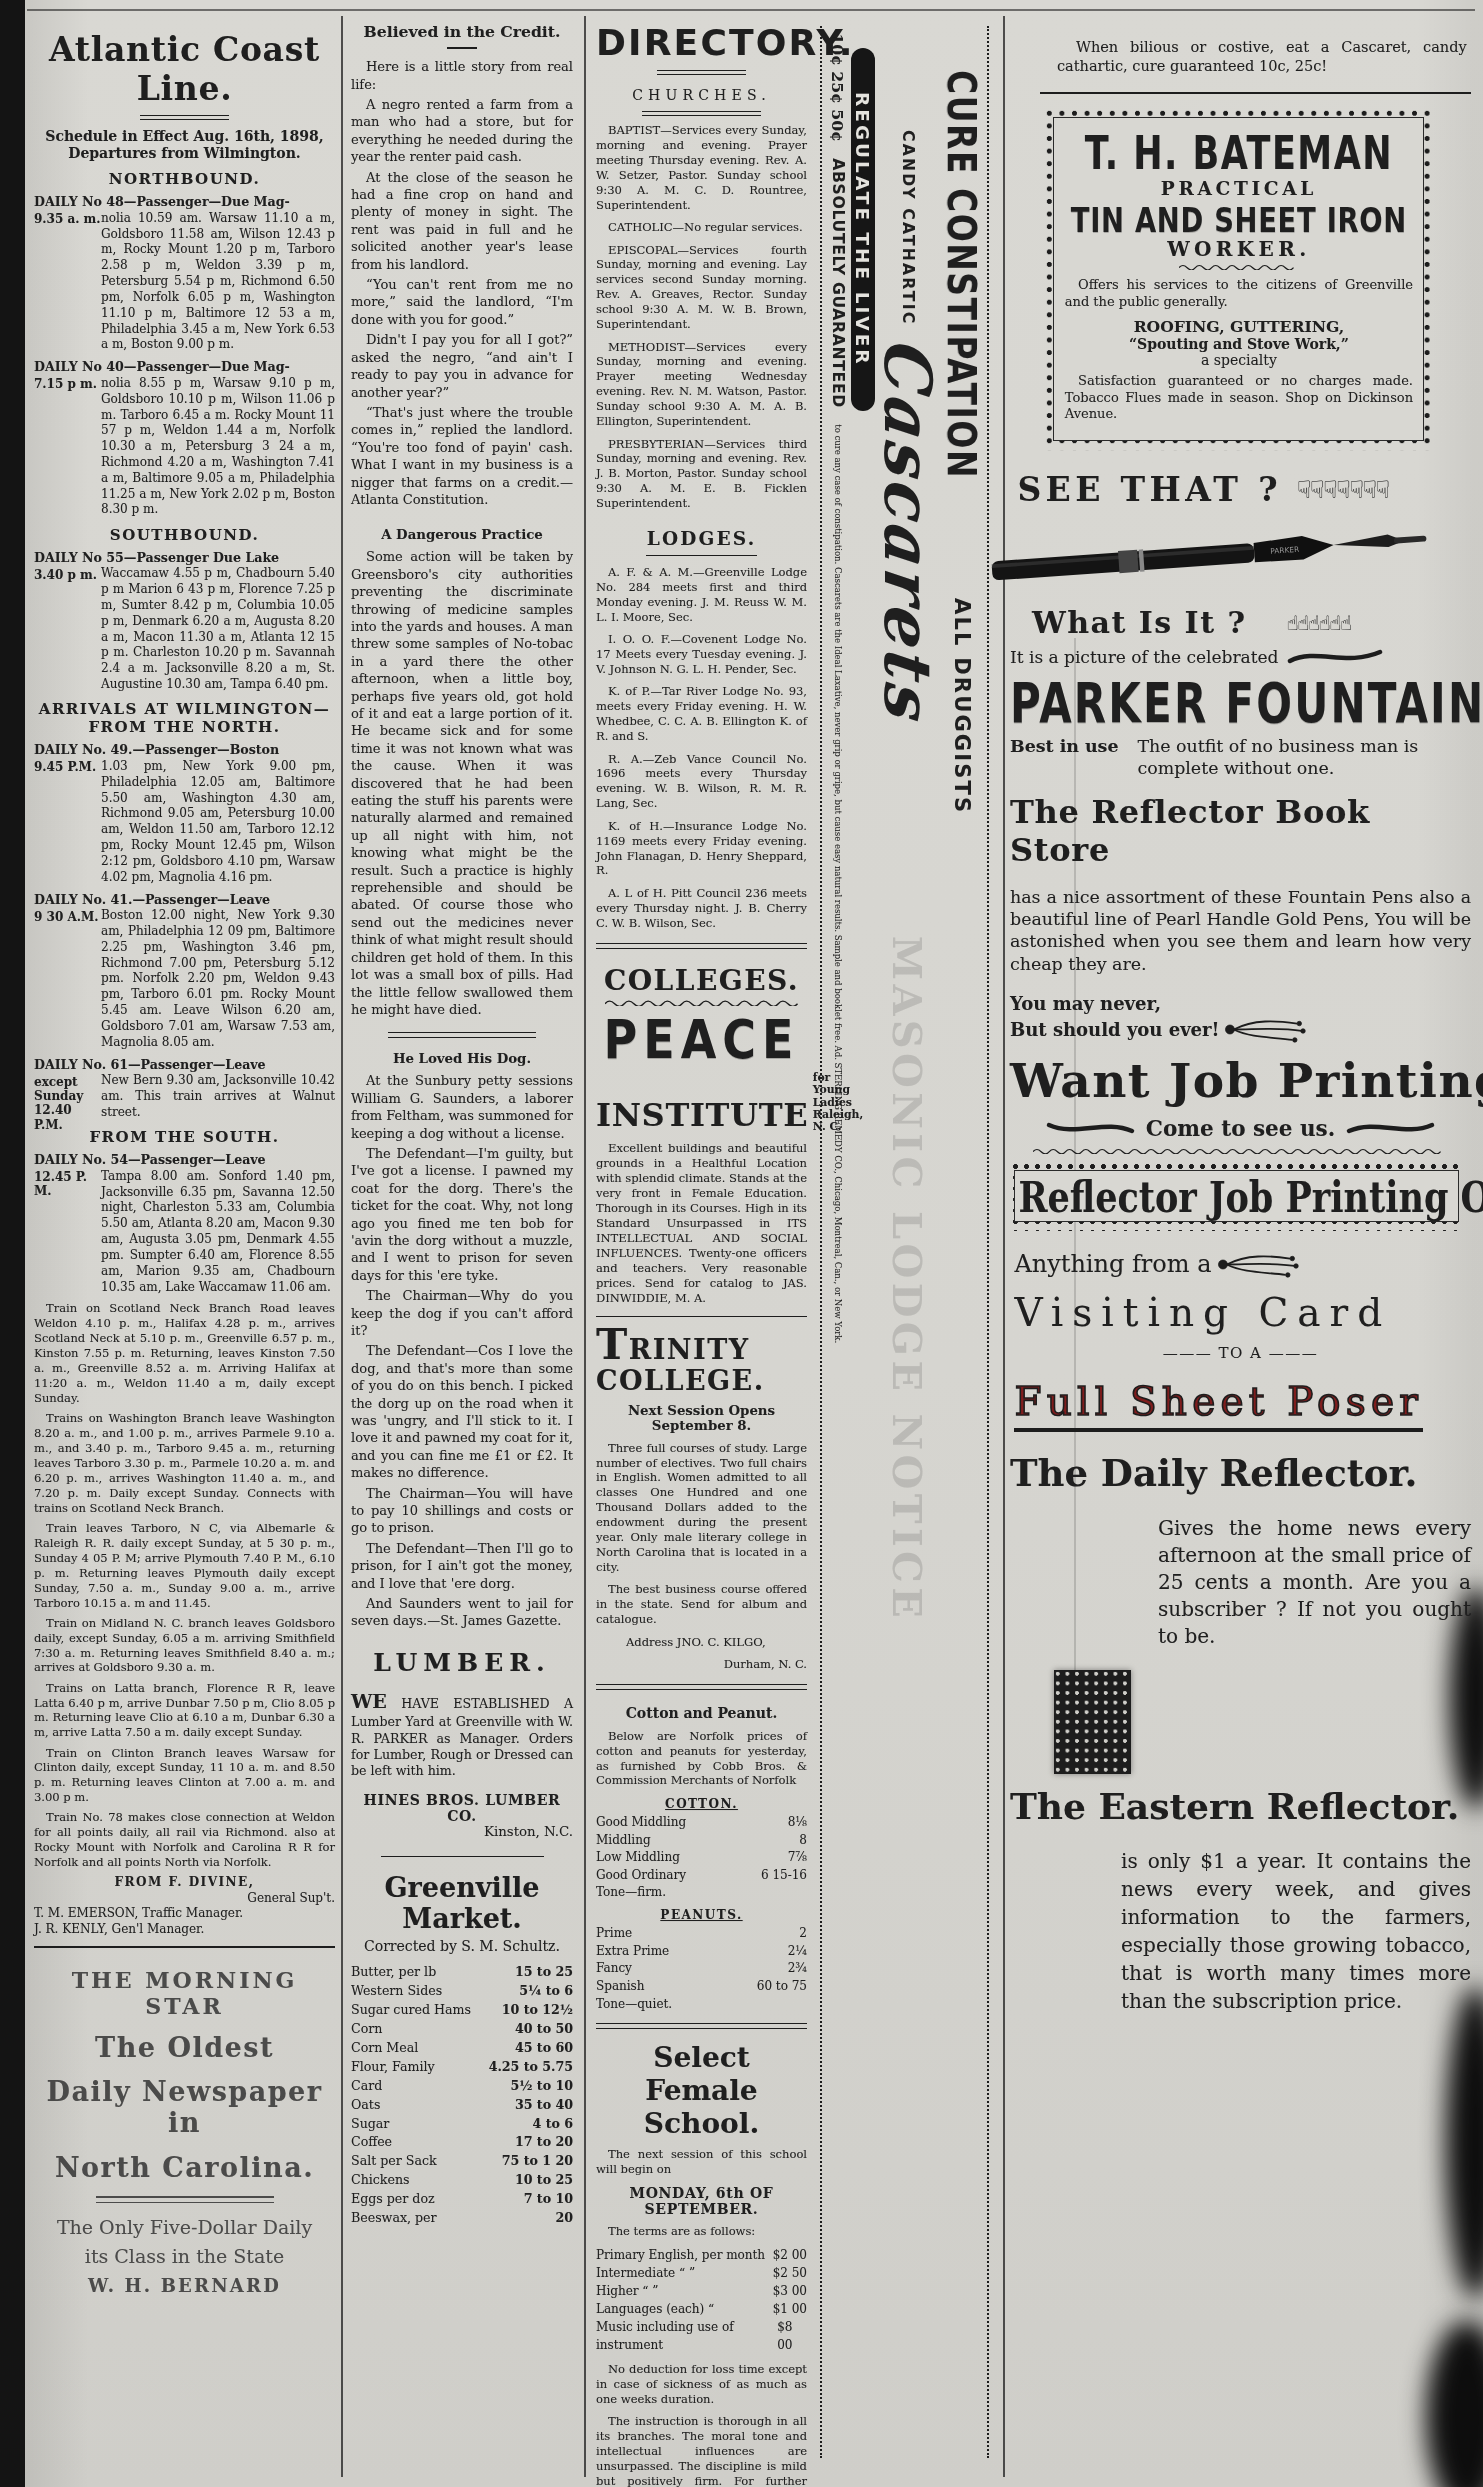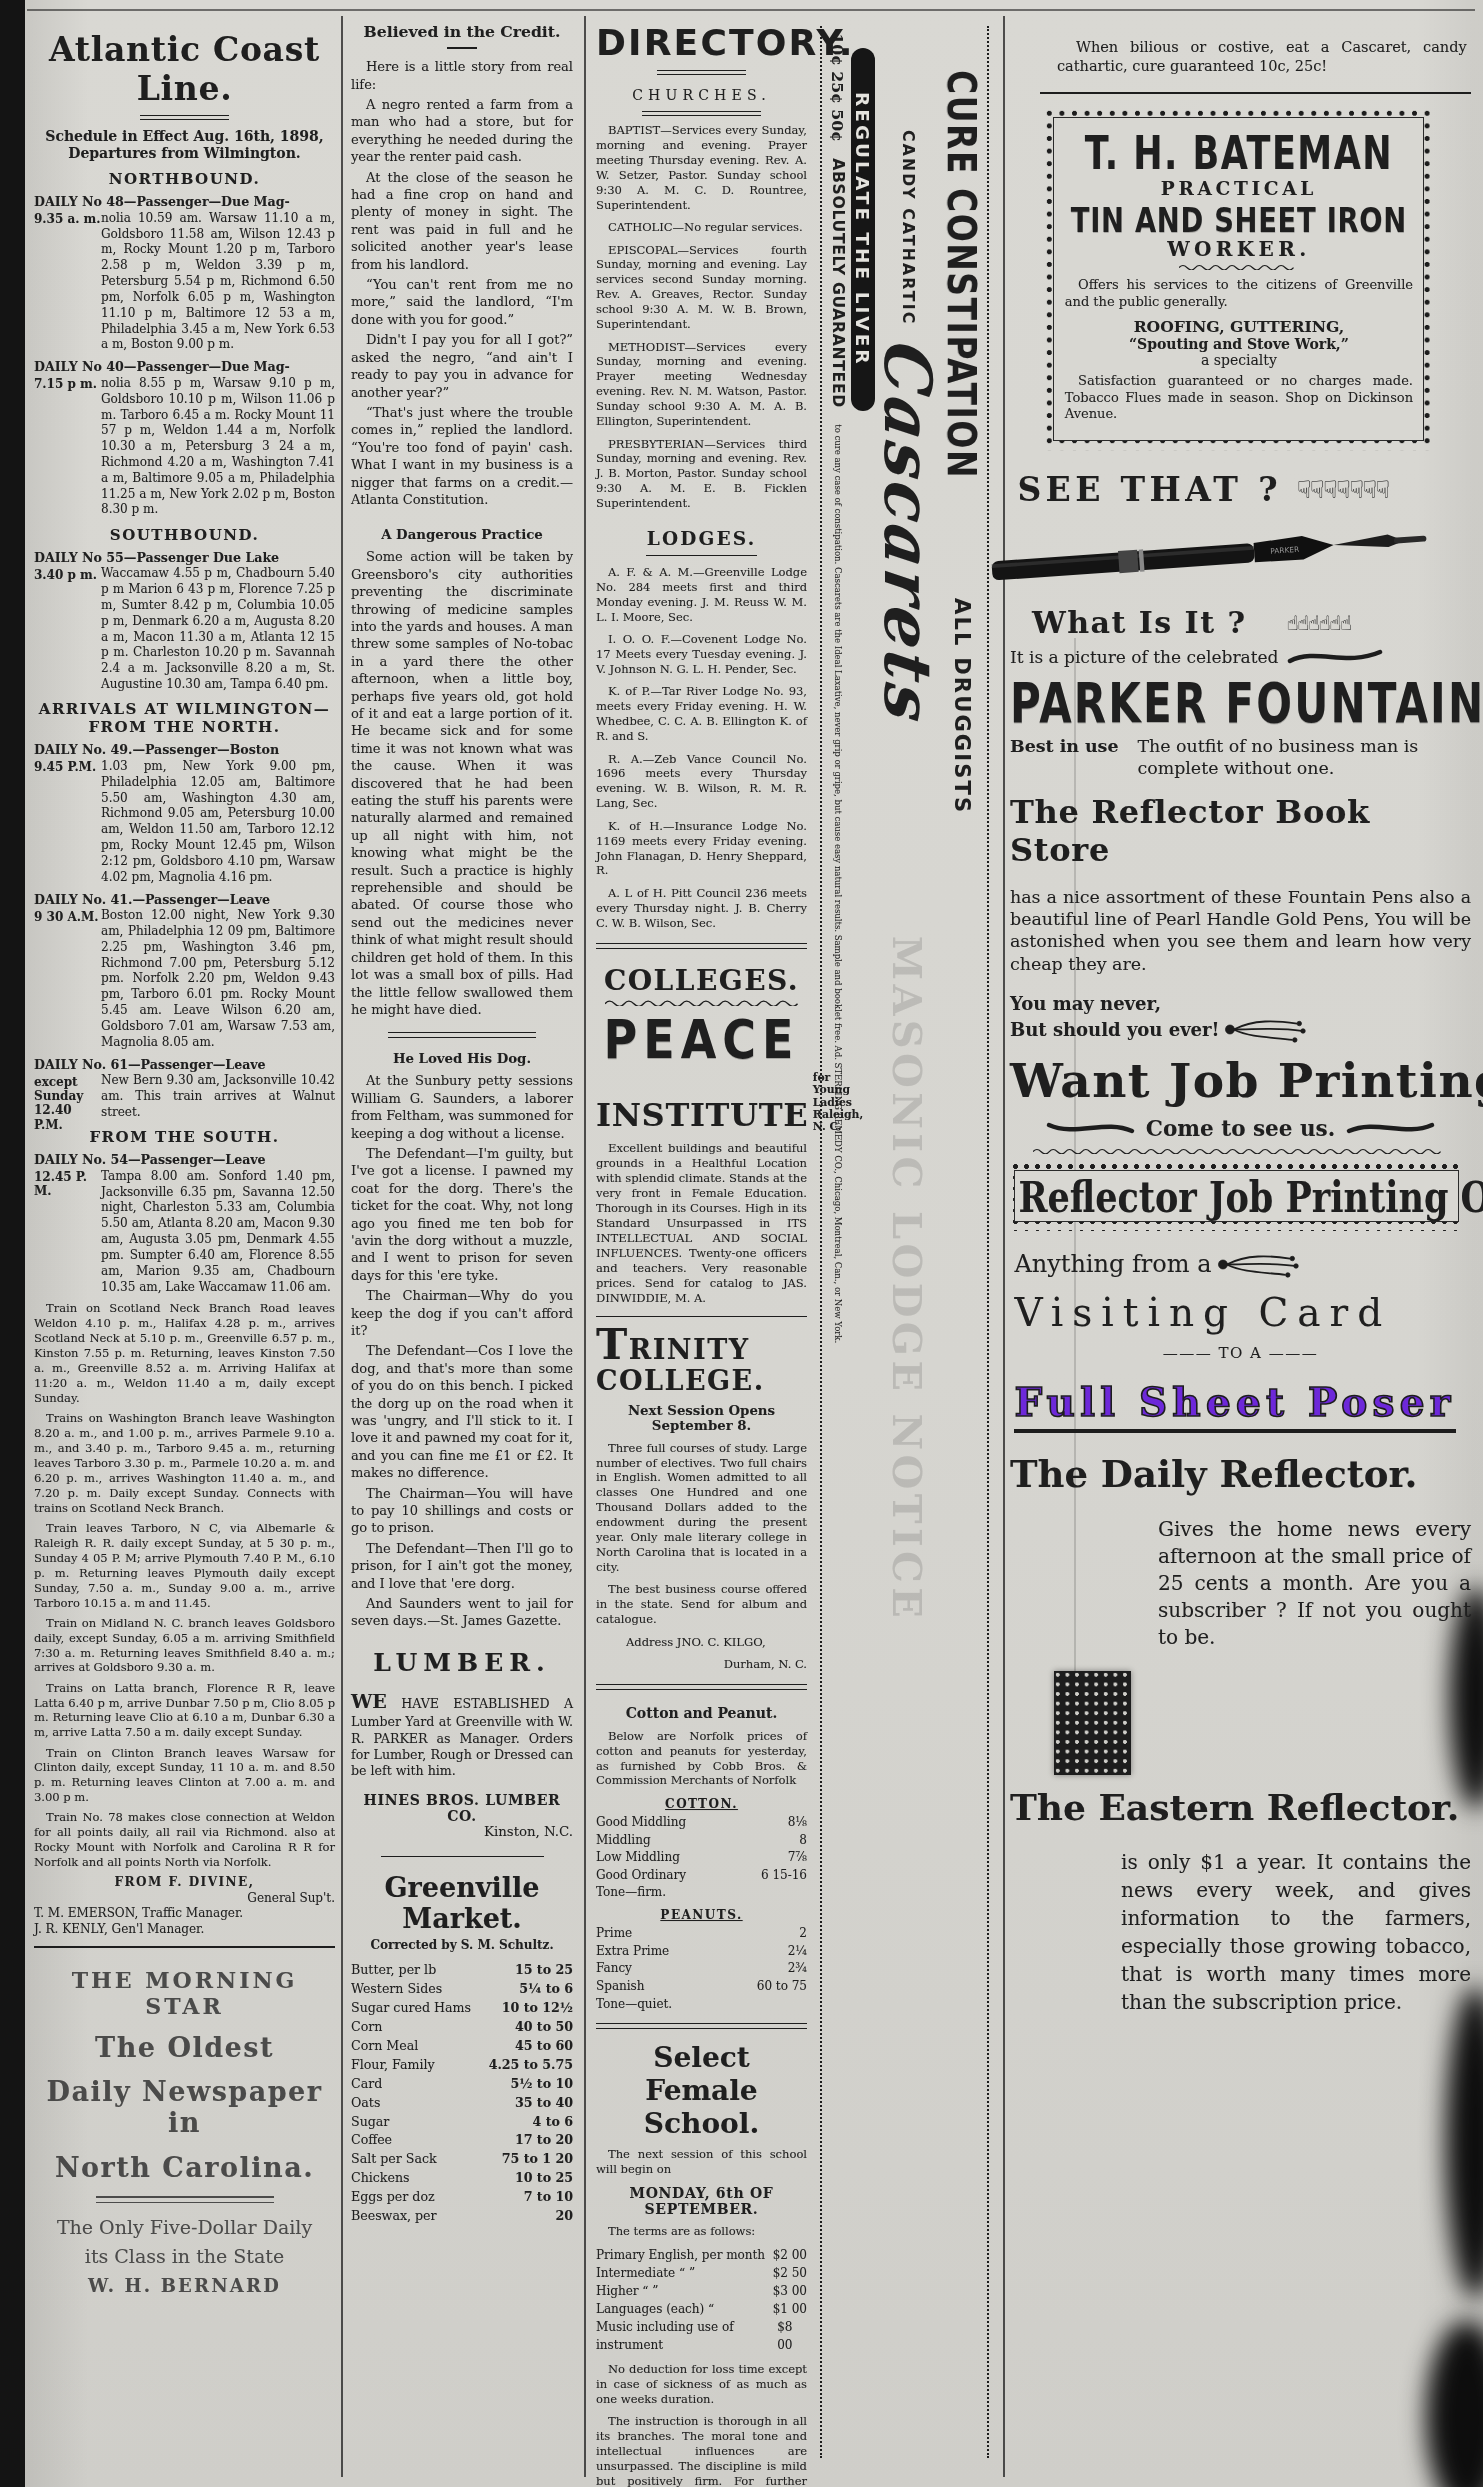--- a/index.html
+++ b/index.html
@@ -60,21 +60,21 @@
   .story-h{font-size:15.6px;font-weight:bold;text-align:center;margin-bottom:4.4px;}
   .dash{width:30px;height:2.2px;background:#1d1d1d;margin:6px auto 9px;}
   .c2p{font-size:13px;line-height:1.34;text-indent:15px;margin:3px 0;text-align:justify;}
   .sub-h{font-size:13.3px;font-weight:bold;text-align:center;margin:19px 0 6px;}
   .lumber-h{font-size:25px;font-weight:bold;letter-spacing:6px;text-align:center;margin:18px 0 6px;}
   .lumber-p{font-size:12.6px;line-height:1.3;text-align:justify;}
   .lumber-p .lead{font-size:19px;font-weight:bold;}
   .lumber-sig{font-size:14px;font-weight:bold;letter-spacing:0.7px;margin-top:3px;}
   .lumber-city{font-size:13.3px;text-align:right;}
   .gm-h{font-size:27px;font-weight:bold;text-align:center;margin:15px 0 4.4px;}
-  .gm-c{font-size:12px;font-weight:bold;text-align:center;margin-bottom:9px;}
+  .gm-c{font-size:14px;font-weight:normal;text-align:center;margin-bottom:9px;}
   .mrow{display:flex;justify-content:space-between;font-size:12.6px;line-height:1.5;}
   .mrow .v{font-weight:bold;}
 
   
   .dir-title{font-family:"DejaVu Sans","Liberation Sans",sans-serif;font-size:36px;font-weight:bold;letter-spacing:2.2px;text-align:center;}
   .ch-label{font-size:14px;letter-spacing:5.2px;text-align:center;margin:12px 0 3px;}
   .c3p{font-size:11.5px;line-height:1.3;text-indent:12px;margin:7.4px 0;text-align:justify;}
   .lodges-h{font-size:18.5px;font-weight:bold;letter-spacing:2.2px;text-align:center;margin:16.3px 0 3px;}
   .colleges-h{font-size:28px;font-weight:bold;letter-spacing:1.5px;text-align:center;margin:15px 0 1.5px;}
   .wavy{display:block;margin:3px auto 7.4px;}
@@ -151,21 +151,21 @@
   .wavy2{display:block;margin:7.4px auto;}
   .office-chain{margin:4.4px 0 0 0;width:445px;padding:9px 4.4px;
     background-image:radial-gradient(circle,#1d1d1d 2.2px,rgba(0,0,0,0) 2.8px);
     background-size:11px 11px;}
   .office-inner{background:#d8d7d2;border:0.7px solid #2a2a2a;padding:4.4px 3px;}
   .office-t{font-size:35px;font-weight:bold;text-align:center;letter-spacing:0px;transform:scaleY(1.25);white-space:nowrap;}
   .anything{display:flex;align-items:center;gap:6px;font-size:24px;margin:19px 0 4.4px 4.4px;}
   .visiting{font-size:39px;letter-spacing:9px;margin:12px 0 6px 4.4px;white-space:nowrap;}
   .toa{font-size:15px;letter-spacing:1.5px;text-align:center;margin:9px 0;}
   .poster-wrap{display:inline-block;border-bottom:4.4px solid #1d1d1d;padding-bottom:4.4px;margin:7.4px 0 6px 4.4px;}
-  .poster{font-size:39px;letter-spacing:5.2px;color:#6d28d9;-webkit-text-stroke:1.6px #1d1d1d;white-space:nowrap;font-weight:bold;}
+  .poster{font-size:39px;letter-spacing:5.2px;color:#7f1d1d;-webkit-text-stroke:1.6px #1d1d1d;white-space:nowrap;font-weight:normal;}
   .tdr-h{font-size:37px;font-weight:bold;margin:13.3px 0 6px;}
   .tdr-p{font-size:20px;line-height:1.35;text-align:justify;margin-left:148px;}
   .ornE{width:77px;height:104px;margin:19px 0 7.4px 44px;
     background:
       radial-gradient(circle at 3.7px 3.7px,#cfcec9 1.7px,rgba(0,0,0,0) 2.2px) 0 0/9.6px 9.6px,
       #1d1d1d;
     box-shadow:0 0 6px rgba(0,0,0,.4);}
   .ter-h{font-size:36px;font-weight:bold;margin:10.4px 0 7.4px;}
   .ter-p{font-size:20px;line-height:1.4;text-align:justify;margin-left:111px;}
 </style>

